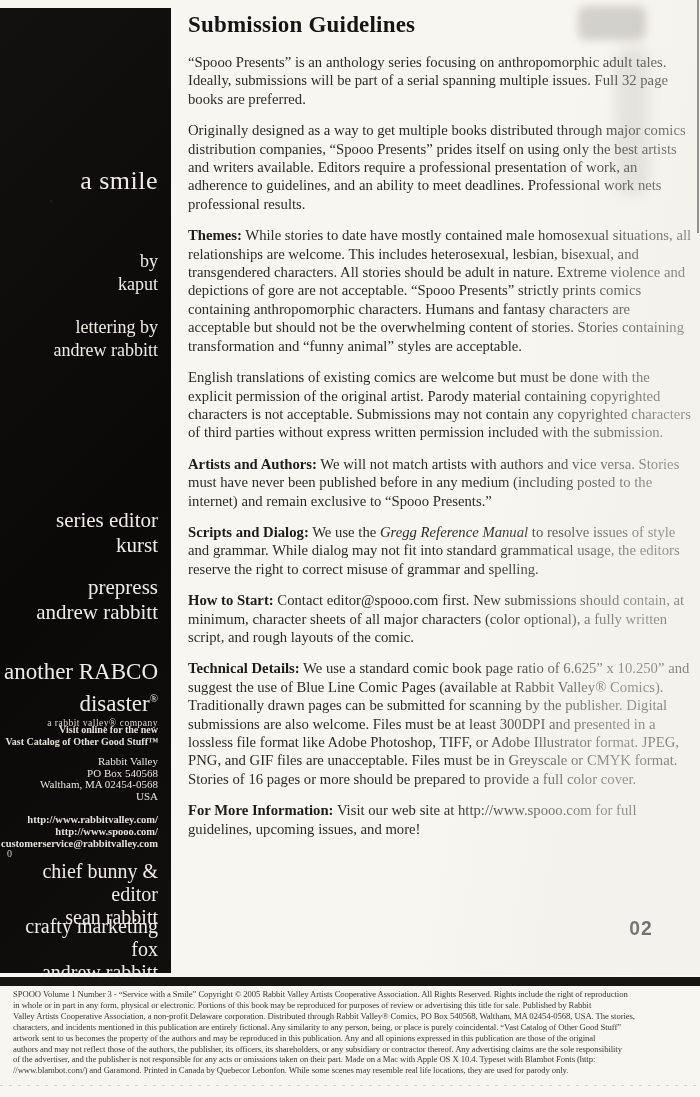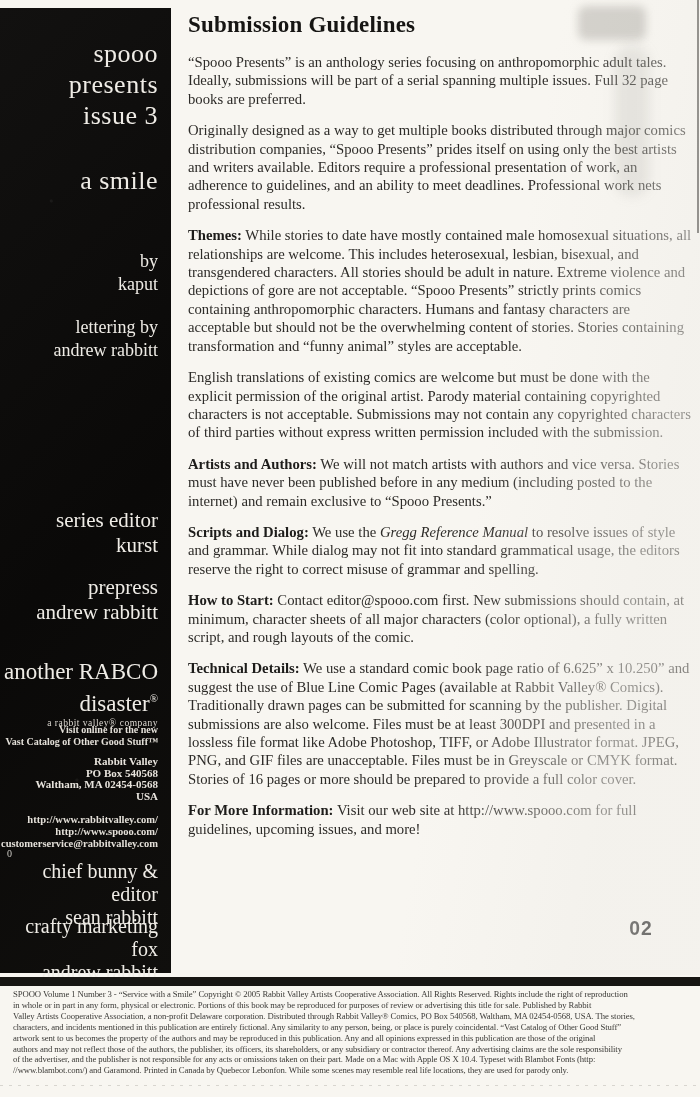--- a/index.html
+++ b/index.html
@@ -22,21 +22,21 @@
   .sb-title{top:30px;font-size:26px;line-height:31px;letter-spacing:.5px;}
   .sb-story{top:157px;font-size:26px;line-height:31px;letter-spacing:.5px;}
   .sb-by{top:242px;font-size:18px;line-height:23px;}
   .sb-lettering{top:308px;font-size:18px;line-height:23px;}
   .sb-series{top:500px;font-size:21px;line-height:25px;}
   .sb-prepress{top:567px;font-size:21px;line-height:25px;}
   .sb-brand{top:650px;font-size:23px;line-height:27px;}
   .sb-brand sup{font-size:11px;}
   .sb-brand .sub{font-size:9.5px;line-height:12px;letter-spacing:.5px;color:#dedad3;margin-left:24px;}
   .sb-visit{top:716px;font-size:10px;line-height:12px;font-weight:bold;color:#e4e0d9;}
-  .sb-address{top:748px;font-size:11px;line-height:11.5px;font-weight:bold;color:#e8e4dd;}
+  .sb-address{top:748px;font-size:11px;line-height:11.5px;font-weight:normal;color:#e8e4dd;}
   .sb-urls{top:806px;font-size:10.5px;line-height:12px;font-weight:bold;color:#e4e0d9;}
   .sb-chief{top:852px;font-size:20px;line-height:23px;}
   .sb-marketing{top:907px;font-size:20px;line-height:23px;}
   .sb-zero{position:absolute;left:7px;top:840px;font-size:10px;color:#cfccc6;text-align:left;}
   
   .main{position:absolute;left:188px;top:12px;width:505px;color:#2d2b28;}
   .page-title{font-size:23px;font-weight:bold;color:#161513;margin:0 0 15px 0;letter-spacing:.2px;}
   .main p{font-size:14.7px;line-height:18.4px;margin:0 0 13px 0;}
   .main p b{color:#1d1c1a;}
   .main p i{font-style:italic;}
@@ -59,25 +59,20 @@
     background:rgba(120,115,108,.28);filter:blur(4px);}
   .smudge-b{position:absolute;left:615px;top:46px;width:34px;height:150px;border-radius:16px;
     background:rgba(130,126,118,.14);filter:blur(6px);}
   .dust-line{position:absolute;left:0;top:1085px;width:700px;height:1px;
     background:repeating-linear-gradient(to right,#d8d5cf 0 3px,transparent 3px 9px);}
 </style>
 </head>
 <body>
 
 <div class="sidebar">
-  <div class="sb-block sb-title">
-    <div>spooo</div>
-    <div>presents</div>
-    <div>issue 3</div>
-  </div>
   <div class="sb-block sb-story">
     <div>a smile</div>
   </div>
   <div class="sb-block sb-by">
     <div>by</div>
     <div>kaput</div>
   </div>
   <div class="sb-block sb-lettering">
     <div>lettering by</div>
     <div>andrew rabbitt</div>

